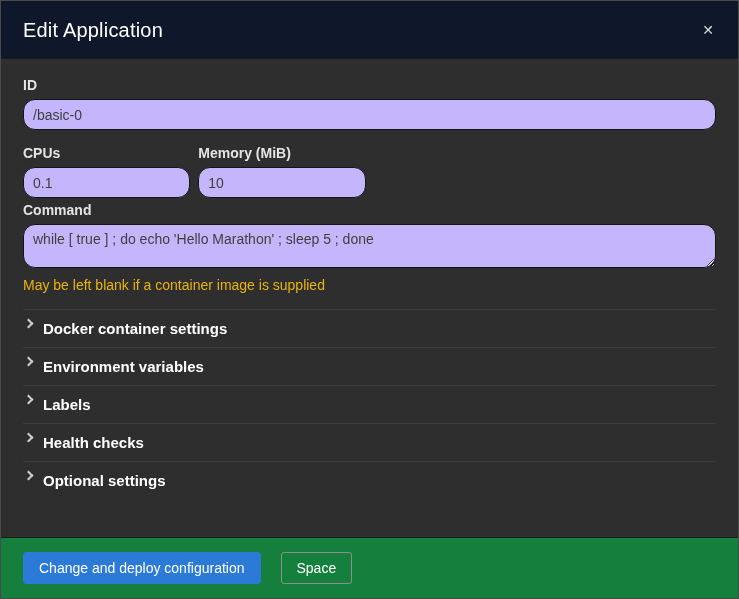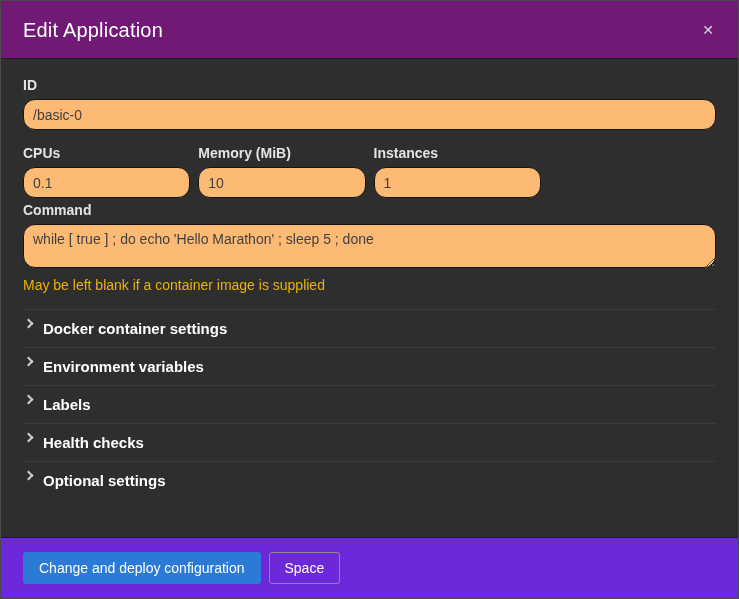--- a/index.html
+++ b/index.html
@@ -15,21 +15,21 @@
     width: 739px;
     height: 599px;
     background: #2e2e2e;
     border: 1px solid #4a4a4a;
     display: flex;
     flex-direction: column;
     overflow: hidden;
   }
   
   .modal-header {
-    background: #701a75;
+    background: #0f172a;
     border-bottom: 1px solid #1c1c1c;
     padding: 18px 22px 16px 22px;
     display: flex;
     align-items: flex-start;
     justify-content: space-between;
     flex: 0 0 auto;
   }
   .modal-title {
     color: #ffffff;
     font-size: 20px;
@@ -55,21 +55,21 @@
   .field-label {
     display: block;
     color: #e4e4e4;
     font-size: 14px;
     font-weight: 700;
     margin-bottom: 6px;
   }
   .text-input {
     width: 100%;
     height: 31px;
-    background: #fdba74;
+    background: #c4b5fd;
     border: 1px solid #141414;
     border-radius: 12px;
     padding: 5px 9px;
     font-size: 14px;
     color: #3f3f3f;
     font-family: "Liberation Sans", "DejaVu Sans", sans-serif;
   }
   .field-group { margin-bottom: 15px; }
   .four-col {
     display: grid;
@@ -107,26 +107,26 @@
   }
   .section-label {
     color: #ffffff;
     font-size: 15px;
     font-weight: 700;
   }
   
   .modal-footer {
     flex: 0 0 auto;
     margin-top: auto;
-    background: #6d28d9;
+    background: #15803d;
     border-top: 1px solid #1c1c1c;
     padding: 14px 22px;
     display: flex;
     align-items: center;
-    gap: 8px;
+    gap: 20px;
   }
   .btn {
     font-family: "Liberation Sans", "DejaVu Sans", sans-serif;
     font-size: 14px;
     border-radius: 3px;
     padding: 7px 15px;
     cursor: pointer;
     line-height: 16px;
   }
   .btn-primary {
@@ -159,24 +159,20 @@
 
     <div class="four-col">
       <div>
         <label class="field-label">CPUs</label>
         <input class="text-input" type="text" value="0.1" style="">
       </div>
       <div>
         <label class="field-label">Memory (MiB)</label>
         <input class="text-input" type="text" value="10" style="">
       </div>
-      <div>
-        <label class="field-label">Instances</label>
-        <input class="text-input" type="text" value="1" style="">
-      </div>
     </div>
 
     <div class="field-group">
       <label class="field-label">Command</label>
       <textarea class="text-input" style="">while [ true ] ; do echo 'Hello Marathon' ; sleep 5 ; done</textarea>
       <div class="help-text">May be left blank if a container image is supplied</div>
     </div>
 
     <div class="sections">
       <div class="section-row">

